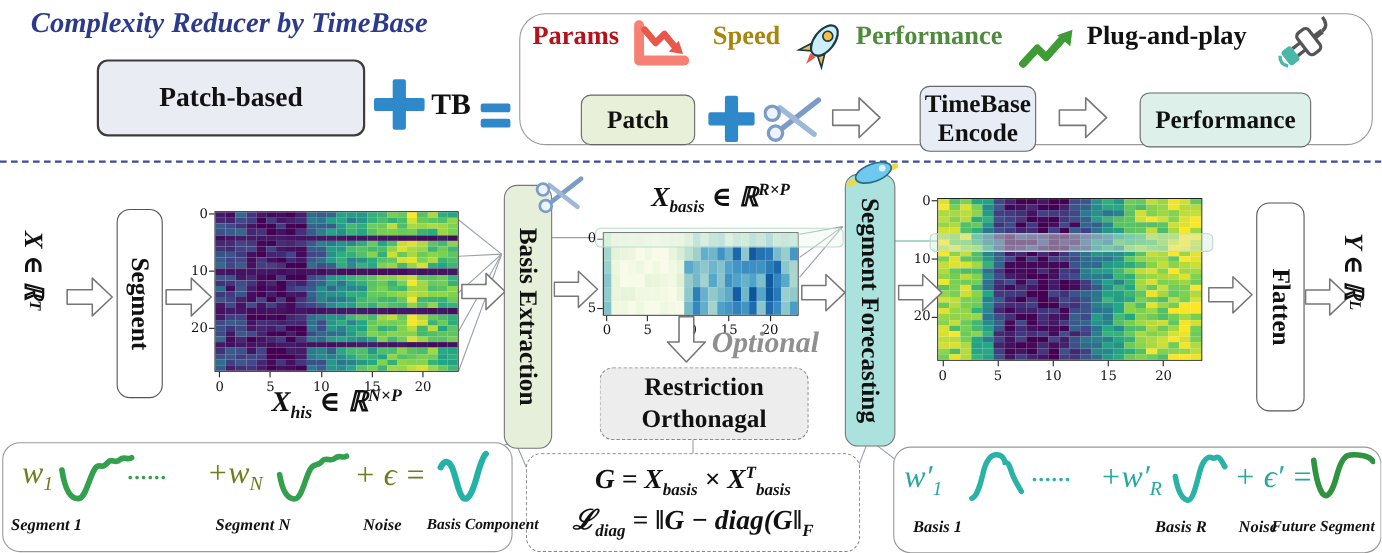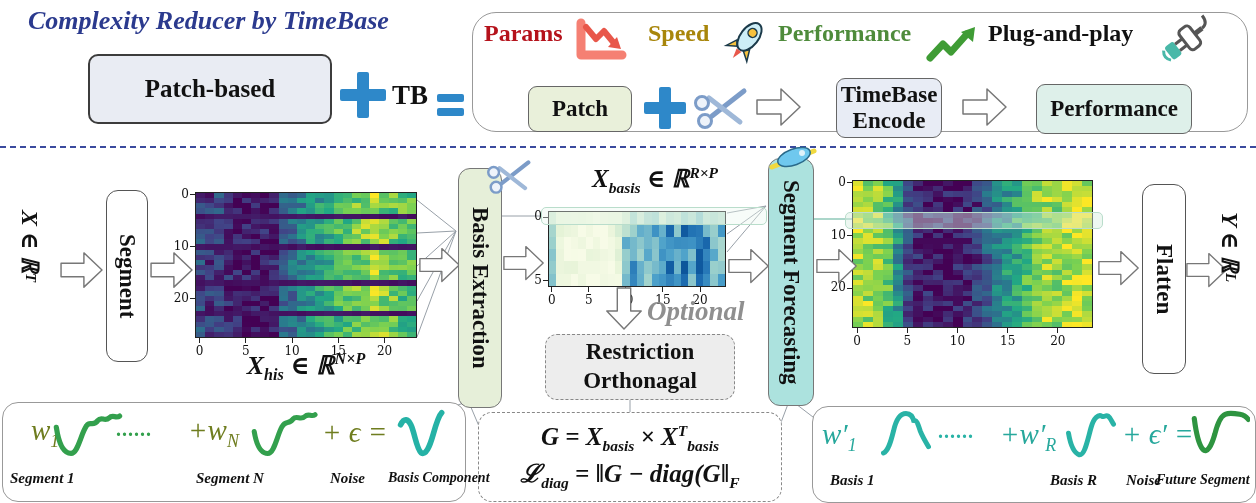--- a/index.html
+++ b/index.html
@@ -1821,21 +1821,21 @@
         <polygon points="1,14 25,14 25,3 44,21 25,39 25,28 1,28" fill="#fff" stroke="#777" stroke-width="1.5" stroke-linejoin="round"></polygon>
       </svg>
   </div>
 
   <div class="abs vlabel" style="left:1214px;top:212px;height:140px;">
       <span>Y ∈ ℝ</span>
       <sup>L</sup>
     </div>
 
   <div class="abs decomp-box" style="left:2px;top:402px;width:462px;height:98px;"></div>
-  <div class="abs wterm olive" style="left:31px;top:414px;"><span>w</span><sub>1</sub></div>
+  <div class="abs wterm olive" style="left:20px;top:414px;"><span>w</span><sub>1</sub></div>
   <div class="abs icon" style="left:52px;top:410px;">
     <svg width="78" height="52" viewBox="0 0 90 60">
         <path d="M5,20 C8,40 14,50 22,50 C30,50 33,28 40,18 C44,12 47,20 53,12 C57,7 61,14 66,9 C70,5 74,10 78,7" stroke="#33a04d" stroke-width="6" fill="none" stroke-linecap="round"></path>
       </svg>
   </div>
   <div class="abs dots" style="left:116px;top:418px;color:#33a04d;">......</div>
   <div class="abs wterm olive" style="left:188px;top:414px;"><span>+w</span><sub>N</sub></div>
   <div class="abs icon" style="left:250px;top:408px;">
     <svg width="76" height="54" viewBox="0 0 90 60">
         <path d="M5,26 C8,44 14,52 21,52 C29,52 32,30 38,20 C42,12 46,18 51,11 C55,6 60,13 65,8 C69,4 73,9 77,6" stroke="#33a04d" stroke-width="6" fill="none" stroke-linecap="round"></path>

